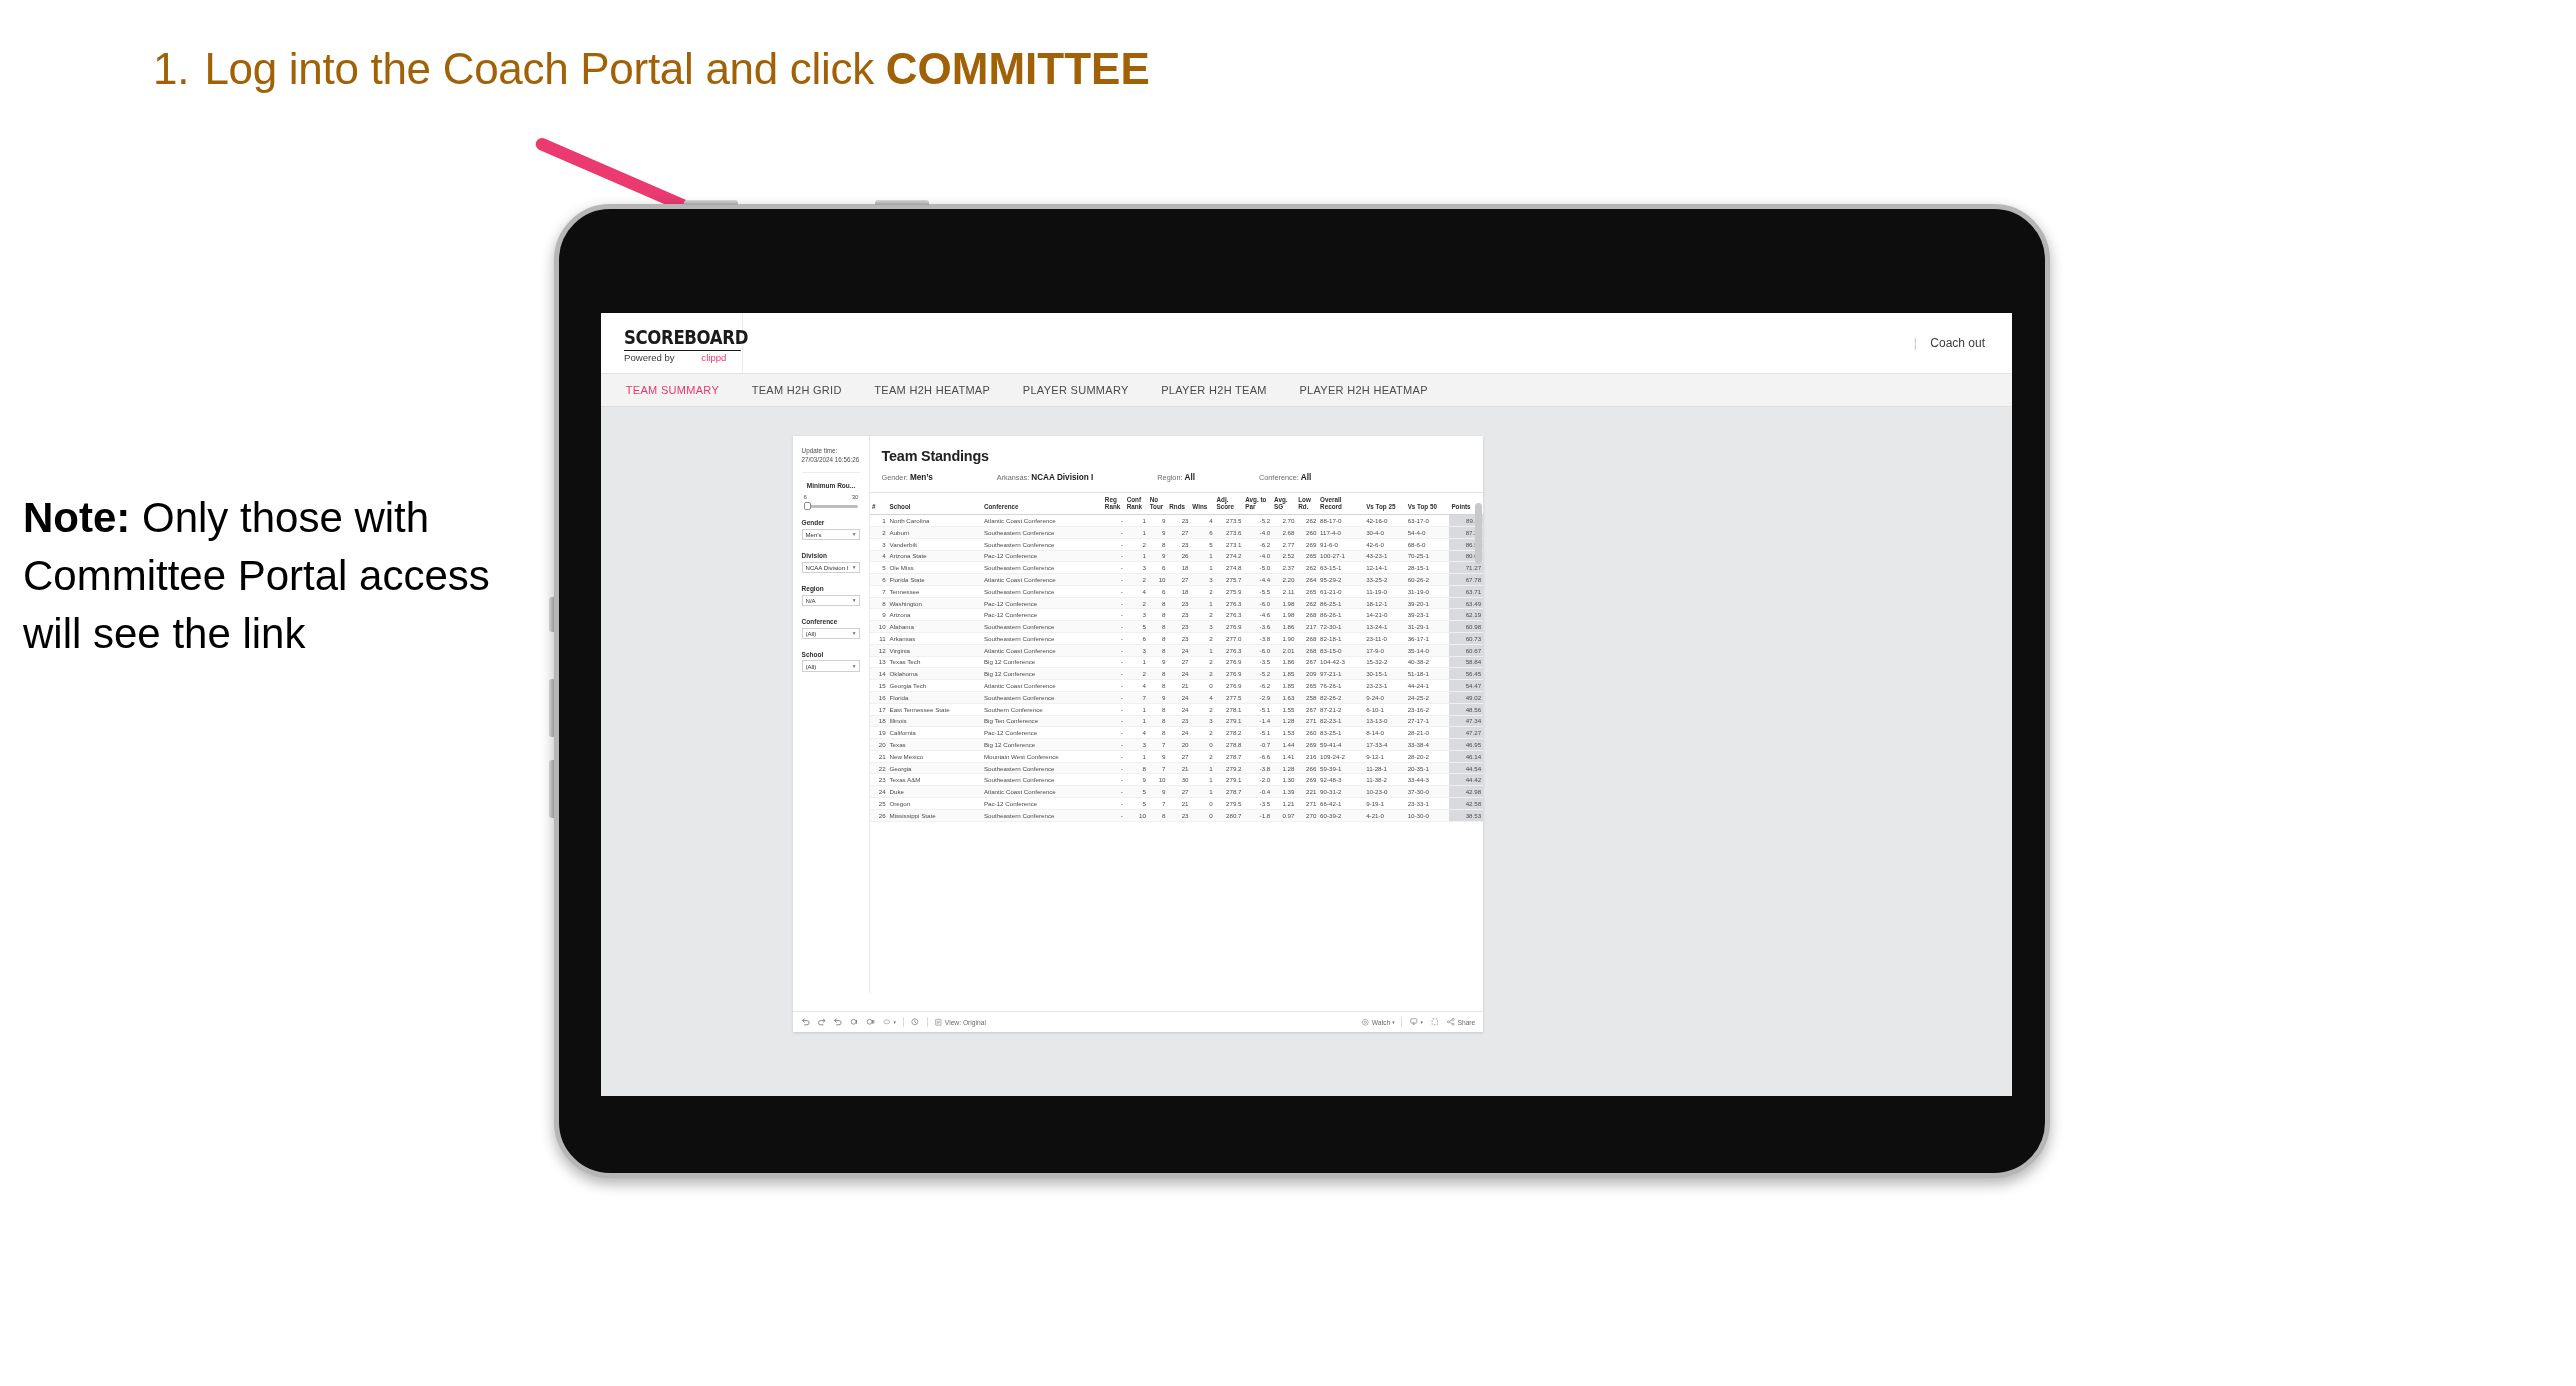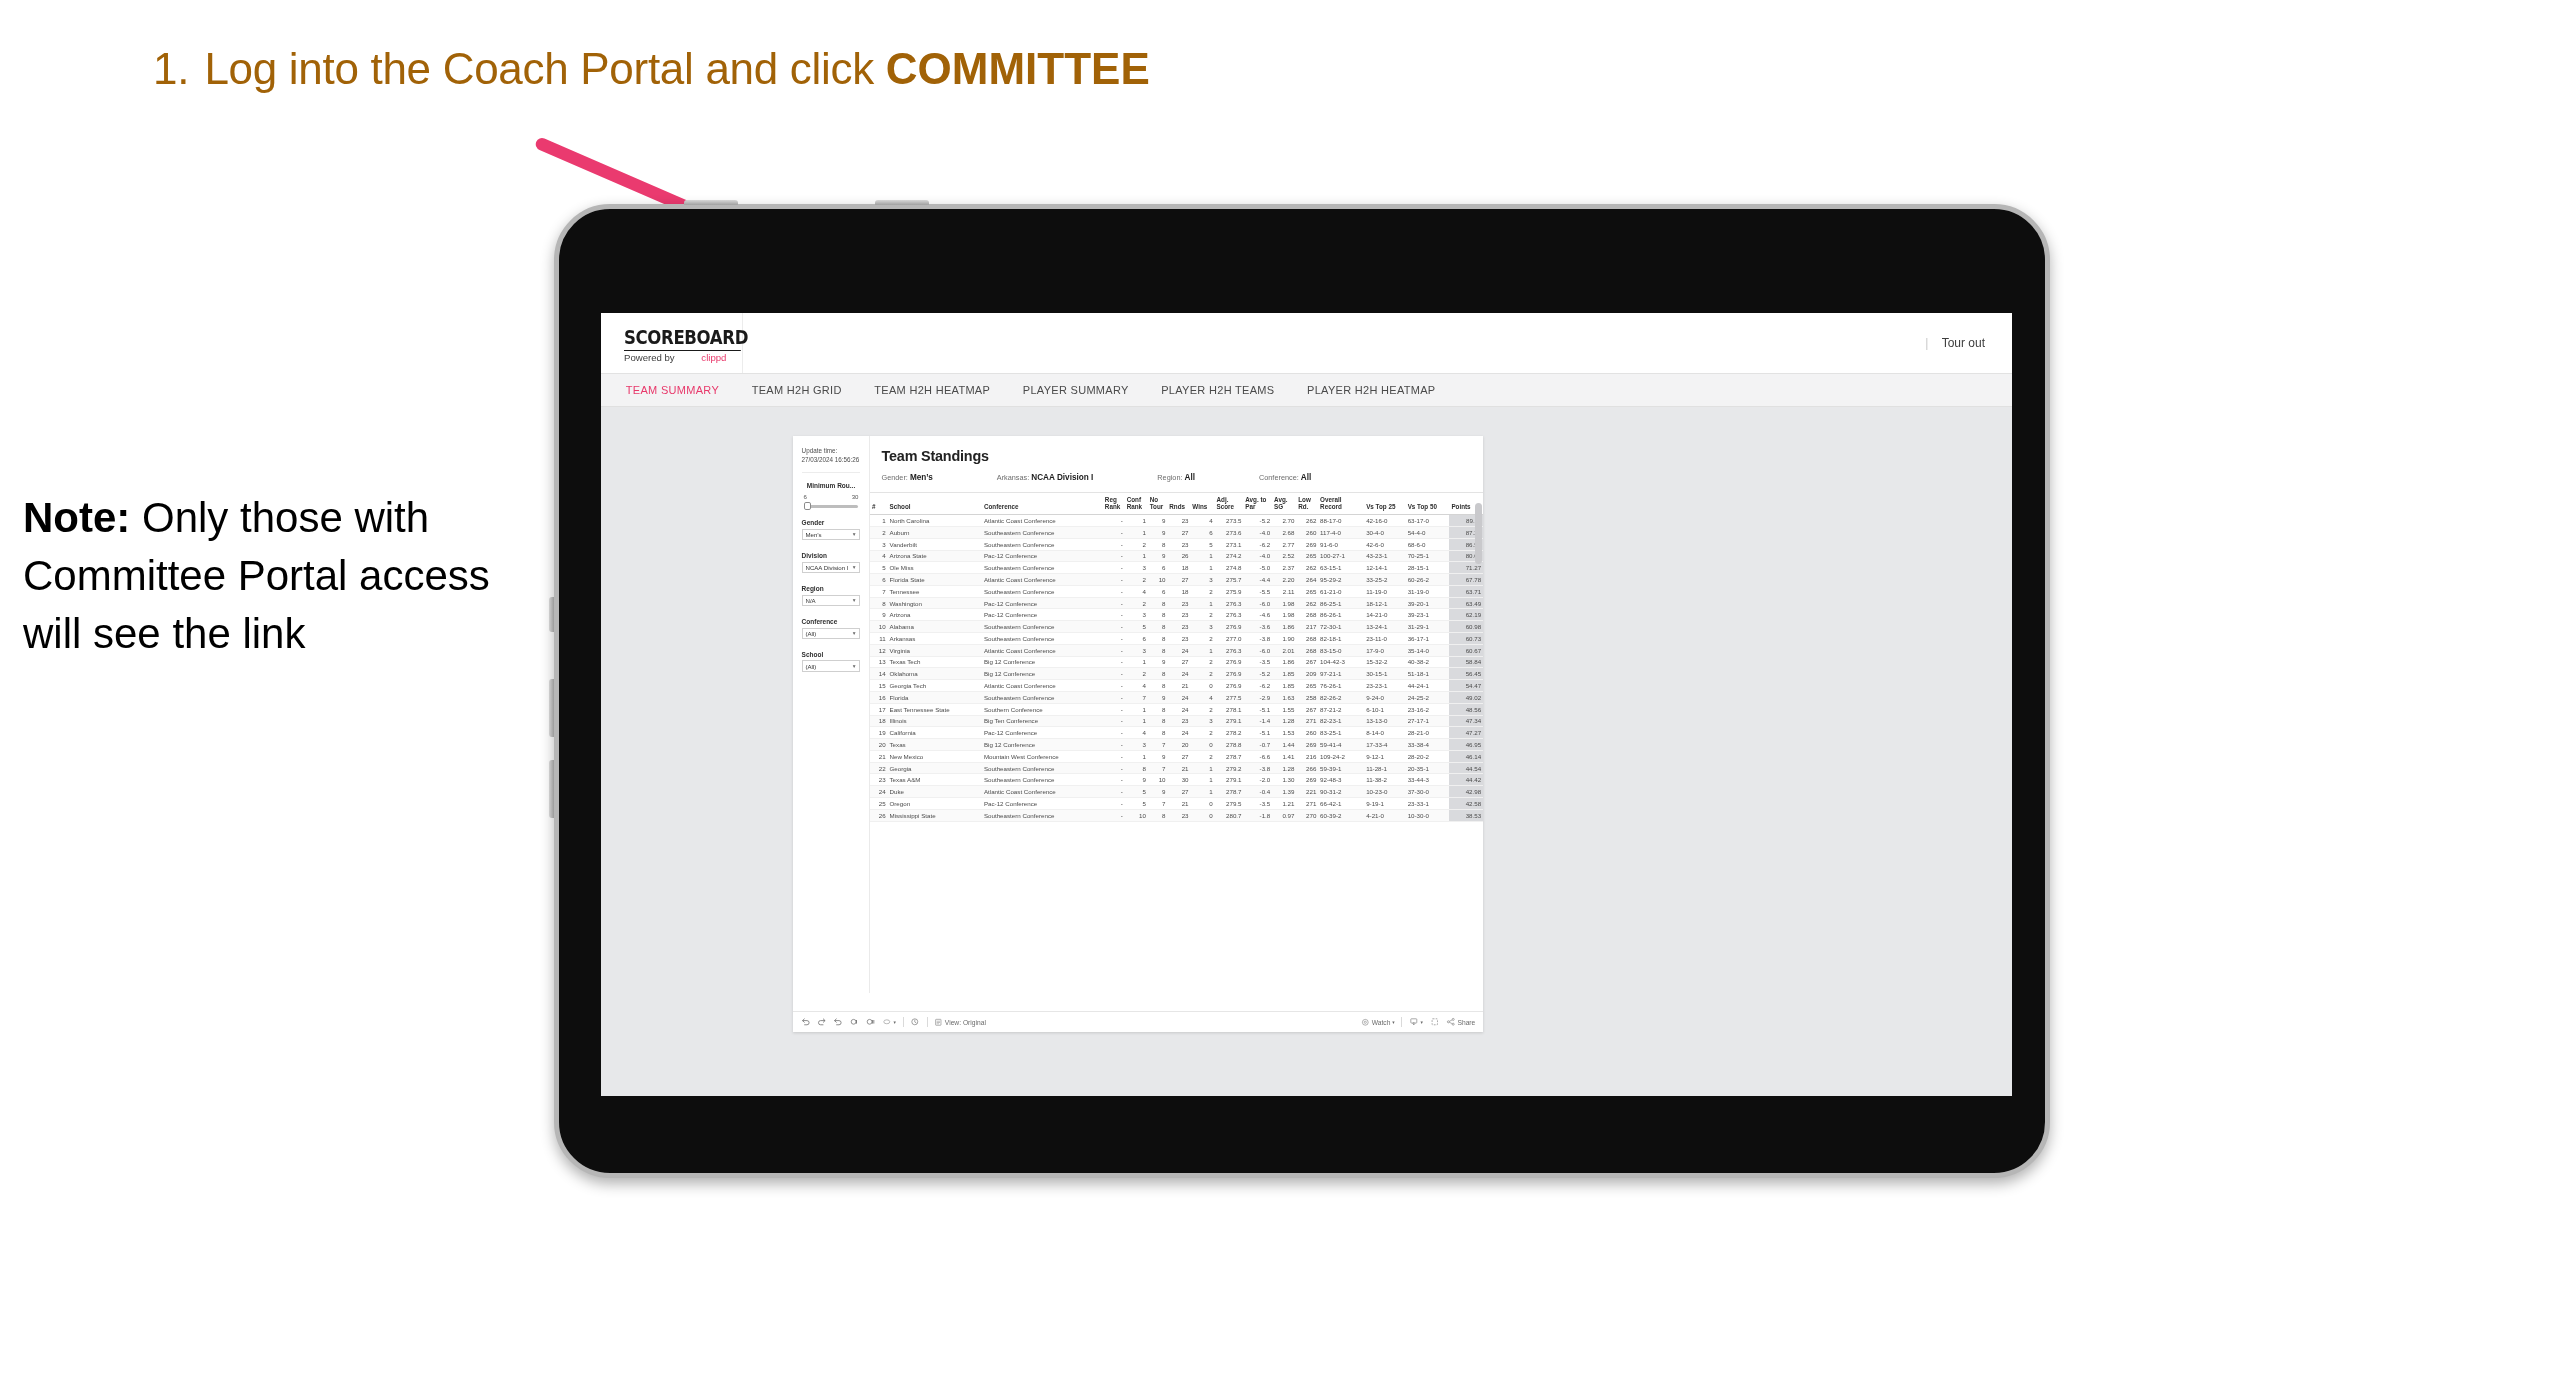--- a/index.html
+++ b/index.html
@@ -245,30 +245,30 @@
 
     <div id="screen">
 
       <div id="site-header">
         <div id="brand">
           <div id="brand-name">SCOREBOARD</div>
           <div id="brand-sub"><span>Powered by </span><span class="pink">clippd</span></div>
         </div>
         <div id="header-right">
           <span class="divider">|</span>
-          <span id="signout">Tour out</span>
+          <span id="signout">Coach out</span>
         </div>
       </div>
 
       <div id="subnav">
         <div class="subnav-item active">TEAM SUMMARY</div>
         <div class="subnav-item">TEAM H2H GRID</div>
         <div class="subnav-item">TEAM H2H HEATMAP</div>
         <div class="subnav-item">PLAYER SUMMARY</div>
-        <div class="subnav-item">PLAYER H2H TEAMS</div>
+        <div class="subnav-item">PLAYER H2H TEAM</div>
         <div class="subnav-item">PLAYER H2H HEATMAP</div>
       </div>
 
       <div id="viz-area">
         <div id="viz-card">
           <div id="viz-body">
 
             <div id="viz-sidebar">
               <div class="update-time">
                 <div>Update time:</div>

